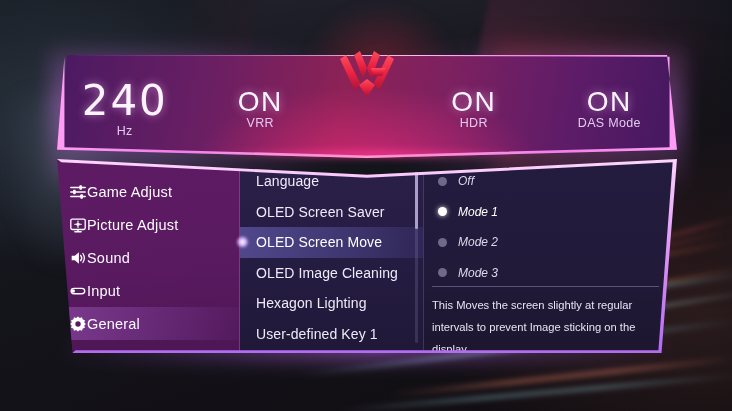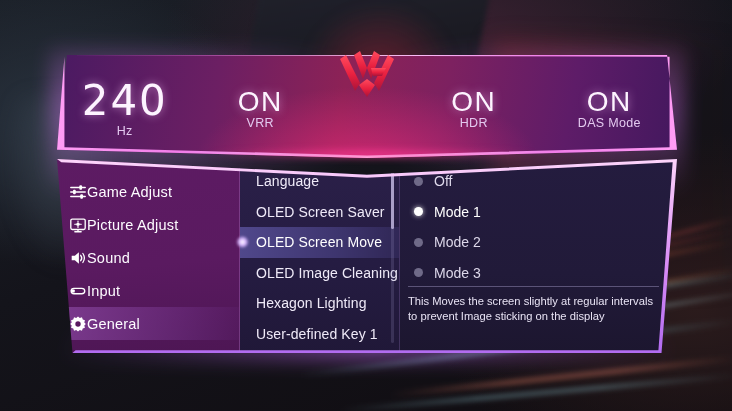--- a/index.html
+++ b/index.html
@@ -194,21 +194,21 @@
   }
   .side-item-label {
     font-size: 14.5px;
     color: #fdfbff;
     letter-spacing: .2px;
   }
   .side-icon { width: 18px; height: 18px; display: block; flex: none; }
 
   
   #settings-col {
-    width: 160px;
+    width: 184px;
     background: linear-gradient(180deg, #2b2049 0%, #251c42 55%, #201838 100%);
     padding-top: 11px;
     position: relative;
     border-right: 1px solid rgba(150,120,190,.28);
   }
   .set-item {
     height: 30.5px;
     display: flex;
     align-items: center;
     padding-left: 16px;
@@ -268,36 +268,37 @@
     width: 9px; height: 9px;
     border-radius: 50%;
     background: #6f6a88;
     flex: none;
   }
   .opt-item.selected .opt-dot {
     background: #ffffff;
     box-shadow: 0 0 5px rgba(255,255,255,.85);
   }
   .opt-label {
-    font-size: 14px;
+    font-size: 12px;
     color: #ddd8ea;
+    font-style: italic;
   }
   .opt-item.selected .opt-label { color: #ffffff; }
 
   #opt-divider {
     position: absolute;
     left: 8px; right: 18px; top: 131px;
     height: 1px;
     background: rgba(175,165,210,.42);
   }
   #opt-desc {
     position: absolute;
     left: 8px; right: 12px; top: 139px;
     font-size: 11.2px;
-    line-height: 15px;
+    line-height: 22px;
     color: #e8e3f4;
   }
 </style>
 </head>
 <body>
 
 <div id="bg-scene">
   <div id="bg-darkshape"></div>
   <div id="bg-redglow"></div>
   <div id="bg-blurfig"></div>

